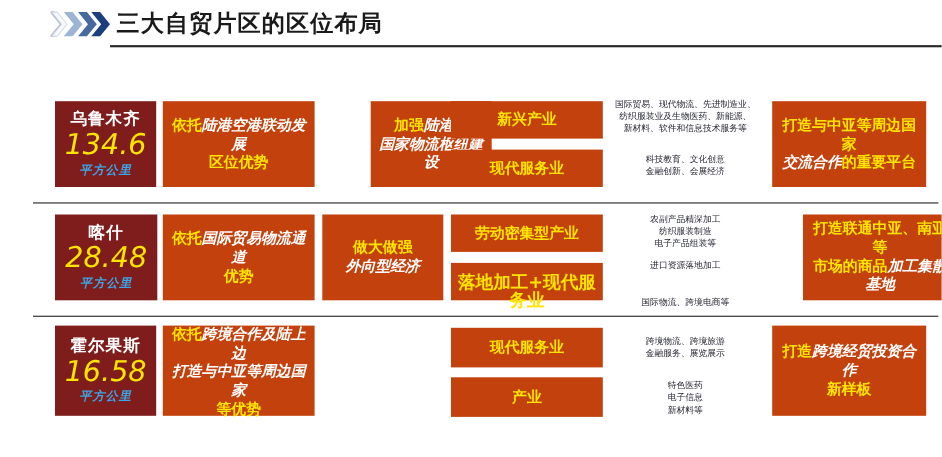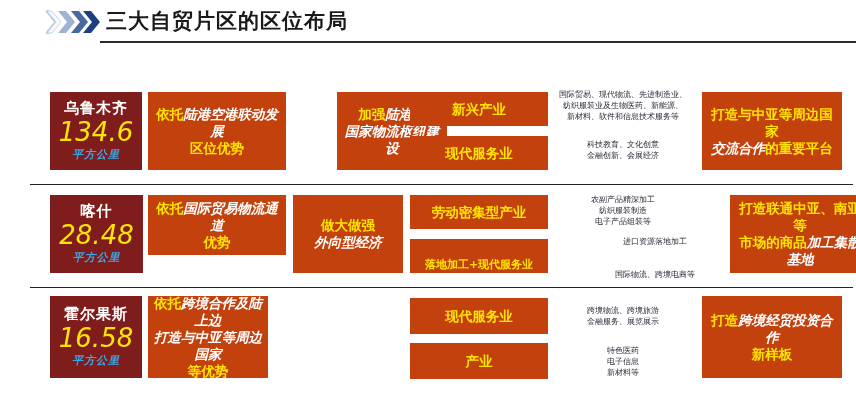--- a/index.html
+++ b/index.html
@@ -59,21 +59,21 @@
   }
   .navy .unit{
     color:#3aa8e8;font-size:11px;font-weight:bold;font-style:italic;
     line-height:16px;letter-spacing:1px;
   }
 
   .blue .txt{
     font-size:13.5px;font-weight:bold;line-height:17px;
     padding:0 6px;color:#ffe500;
   }
-  .blue .txt.small{font-size:11px;line-height:16px;margin-top:18px;}
+  .blue .txt.small{font-size:16px;line-height:16px;margin-top:18px;}
   .wh{color:#ffffff;font-style:italic;}
   .yl{color:#ffe500;font-style:normal;}
 
   
   .desc{
     position:absolute;
     color:#1f1f2e;
     font-size:8px;line-height:11px;
     text-align:center;
     letter-spacing:0px;
@@ -135,21 +135,21 @@
     <span class="wh">交流合作</span><span class="yl">的重要平台</span>
   </div>
 </div>
 
 <div class="box navy" style="left:50px;top:195px;width:93px;height:78px;">
   <div class="city">喀什</div>
   <div class="num">28.48</div>
   <div class="unit">平方公里</div>
 </div>
 
-<div class="box blue" style="left:148px;top:195px;width:138px;height:60px;">
+<div class="box blue" style="left:148px;top:195px;width:138px;height:78px;">
   <div class="txt">
     <span class="yl">依托</span><span class="wh">国际贸易物流通道</span><br>
     <span class="yl">优势</span>
   </div>
 </div>
 
 <div class="box blue" style="left:293px;top:195px;width:110px;height:78px;">
   <div class="txt">
     <span class="yl">做大做强</span><br>
     <span class="wh">外向型经济</span>
@@ -157,35 +157,35 @@
 </div>
 
 <div class="box blue" style="left:410px;top:195px;width:138px;height:34px;">
   <div class="txt">劳动密集型产业</div>
 </div>
 <div class="desc" style="left:548px;top:194px;width:150px;">农副产品精深加工<br>纺织服装制造<br>电子产品组装等</div>
 
 <div class="box blue" style="left:410px;top:239px;width:138px;height:34px;">
   <div class="txt small">落地加工+现代服务业</div>
 </div>
-<div class="desc" style="left:548px;top:236px;width:150px;margin-left:32px;">进口资源落地加工<br><br><br>国际物流、跨境电商等</div>
+<div class="desc" style="left:548px;top:236px;width:150px;">进口资源落地加工<br><br><br>国际物流、跨境电商等</div>
 
 <div class="box blue" style="left:702px;top:195px;width:140px;height:78px;margin-left:28px;">
   <div class="txt">
     <span class="yl">打造联通中亚、南亚等<br>市场的商品</span><span class="wh">加工集散基地</span><span class="yl"></span>
   </div>
 </div>
 
 <div class="box navy" style="left:50px;top:296px;width:92px;height:82px;">
   <div class="city">霍尔果斯</div>
   <div class="num">16.58</div>
   <div class="unit">平方公里</div>
 </div>
 
-<div class="box blue" style="left:148px;top:296px;width:120px;height:82px;font-family:Liberation Serif, serif;">
+<div class="box blue" style="left:148px;top:296px;width:138px;height:82px;font-family:Liberation Serif, serif;">
   <div class="txt">
     <span class="yl">依托</span><span class="wh">跨境合作及陆上边</span><br>
     <span class="wh">打造与中亚等周边国家</span><br>
     <span class="yl">等优势</span>
   </div>
 </div>
 
 <div class="box blue" style="left:410px;top:298px;width:138px;height:36px;">
   <div class="txt">现代服务业</div>
 </div>

